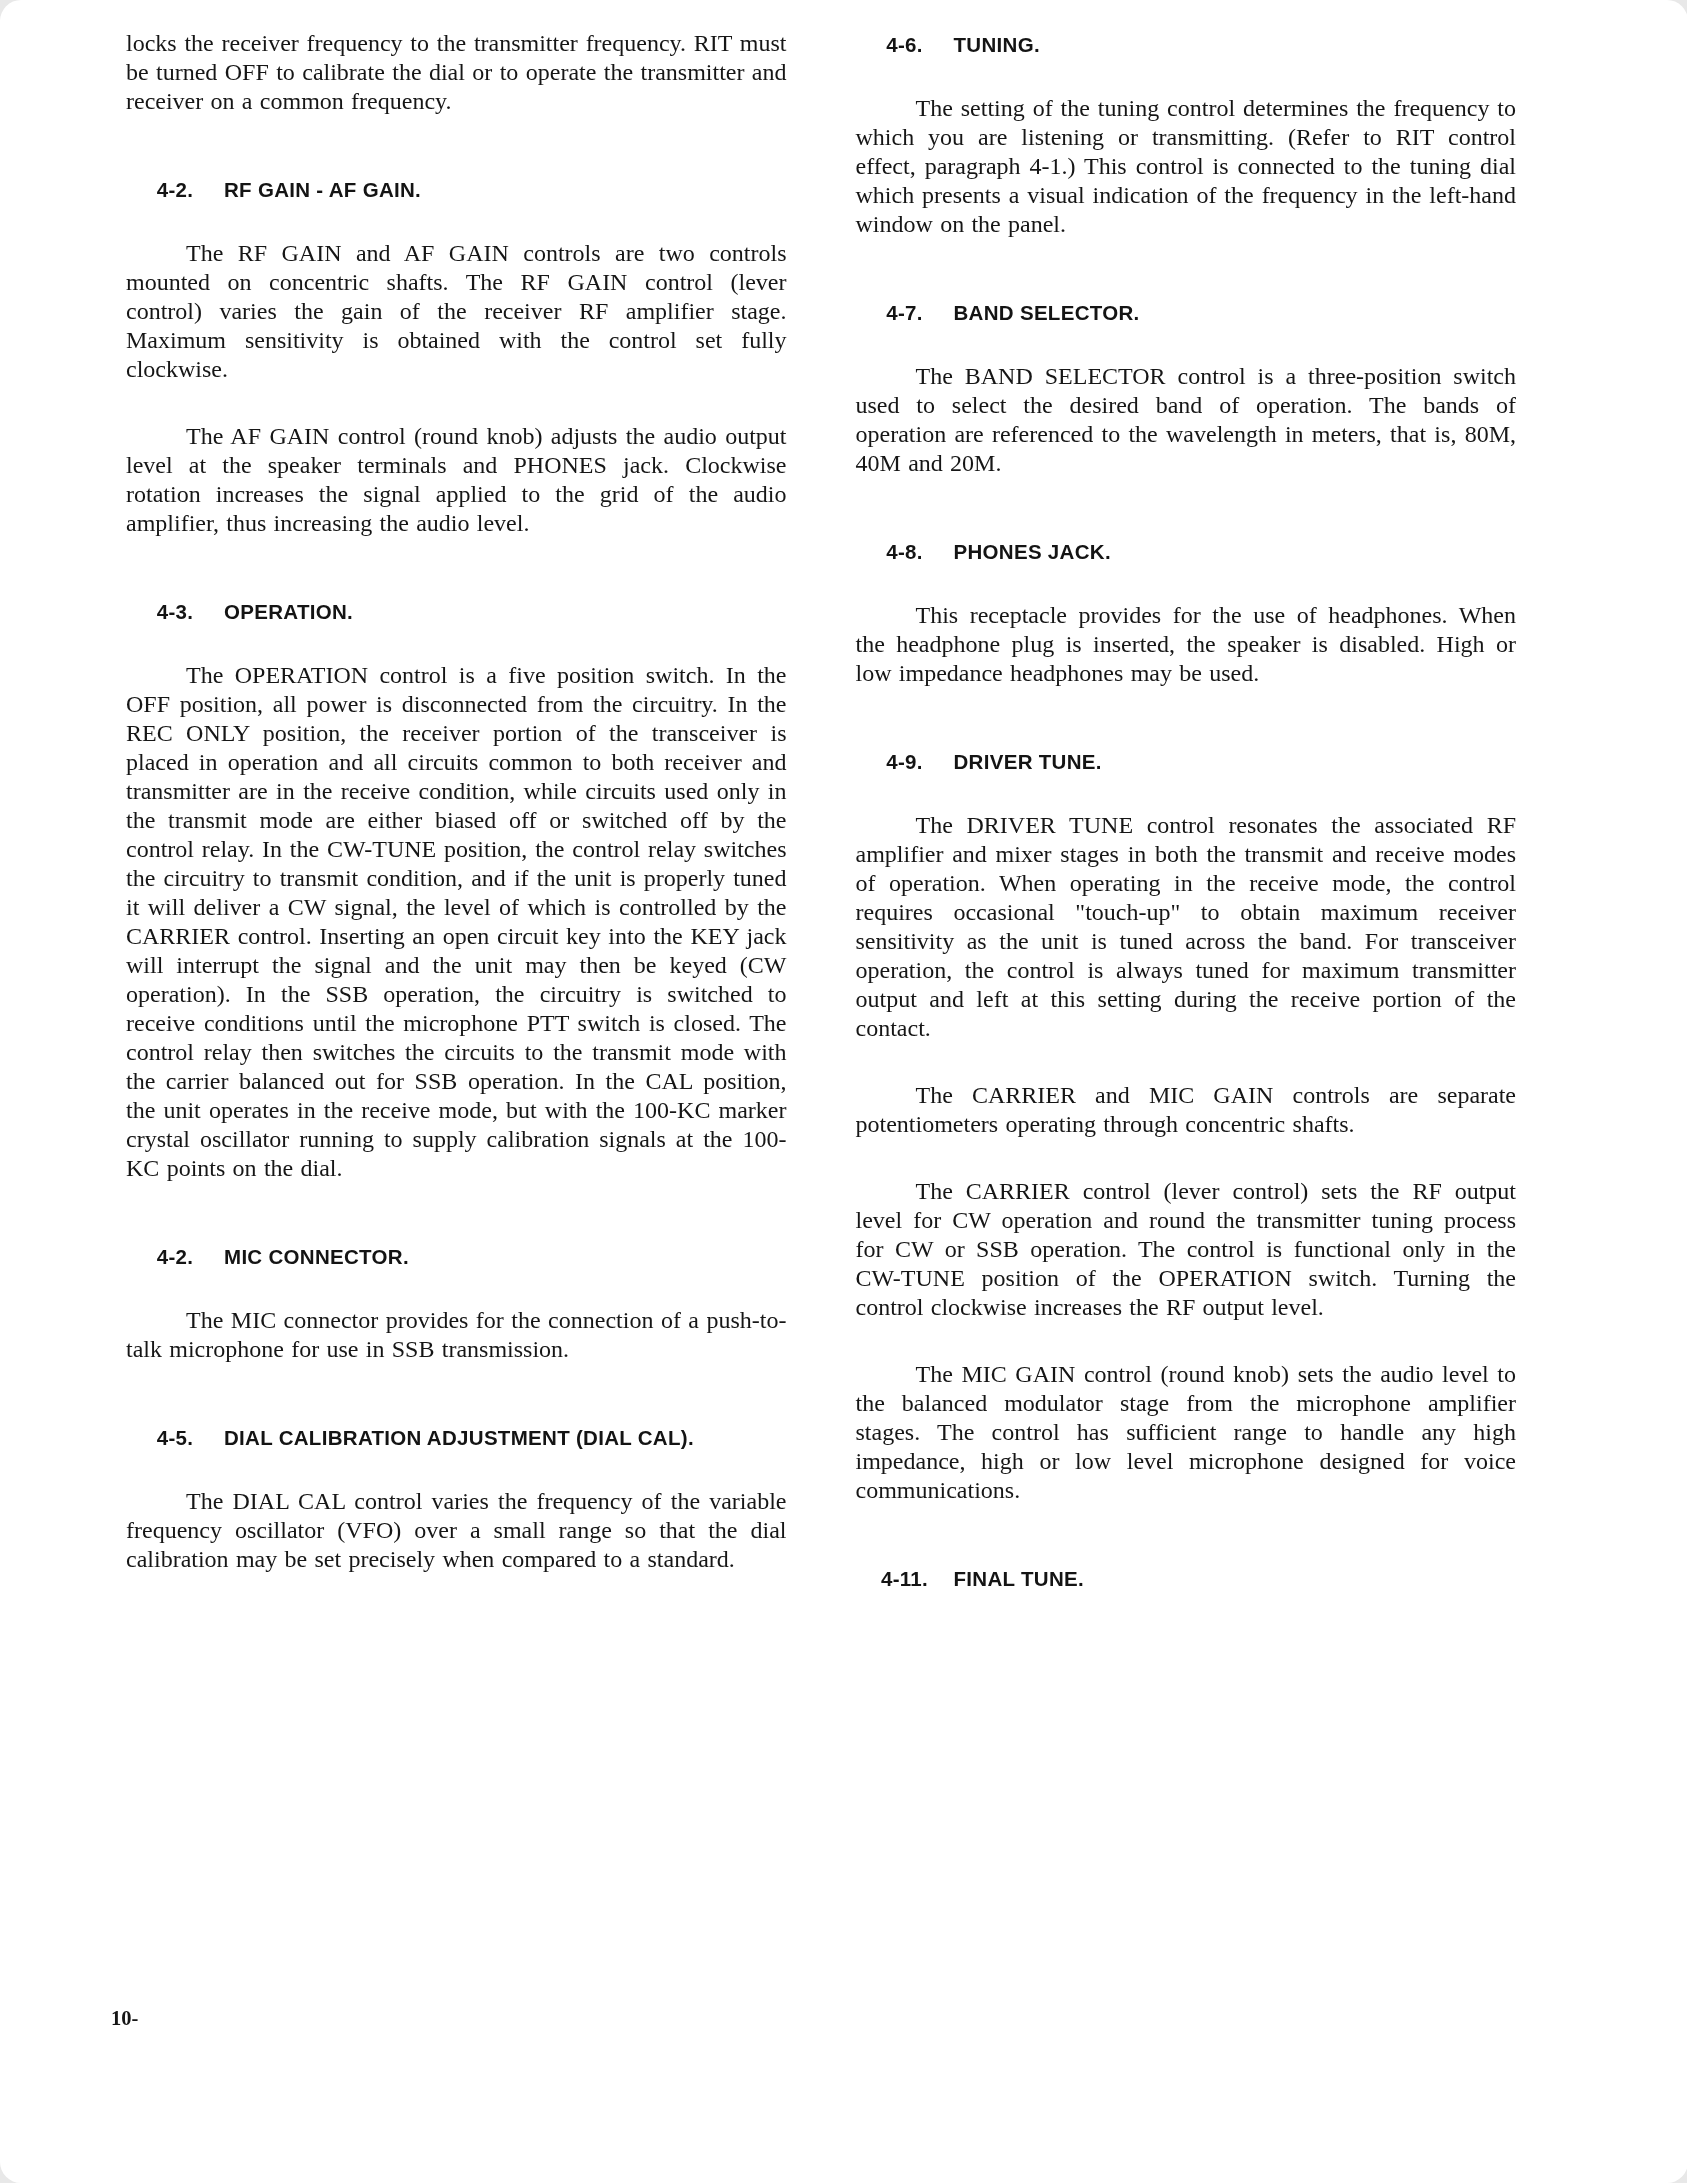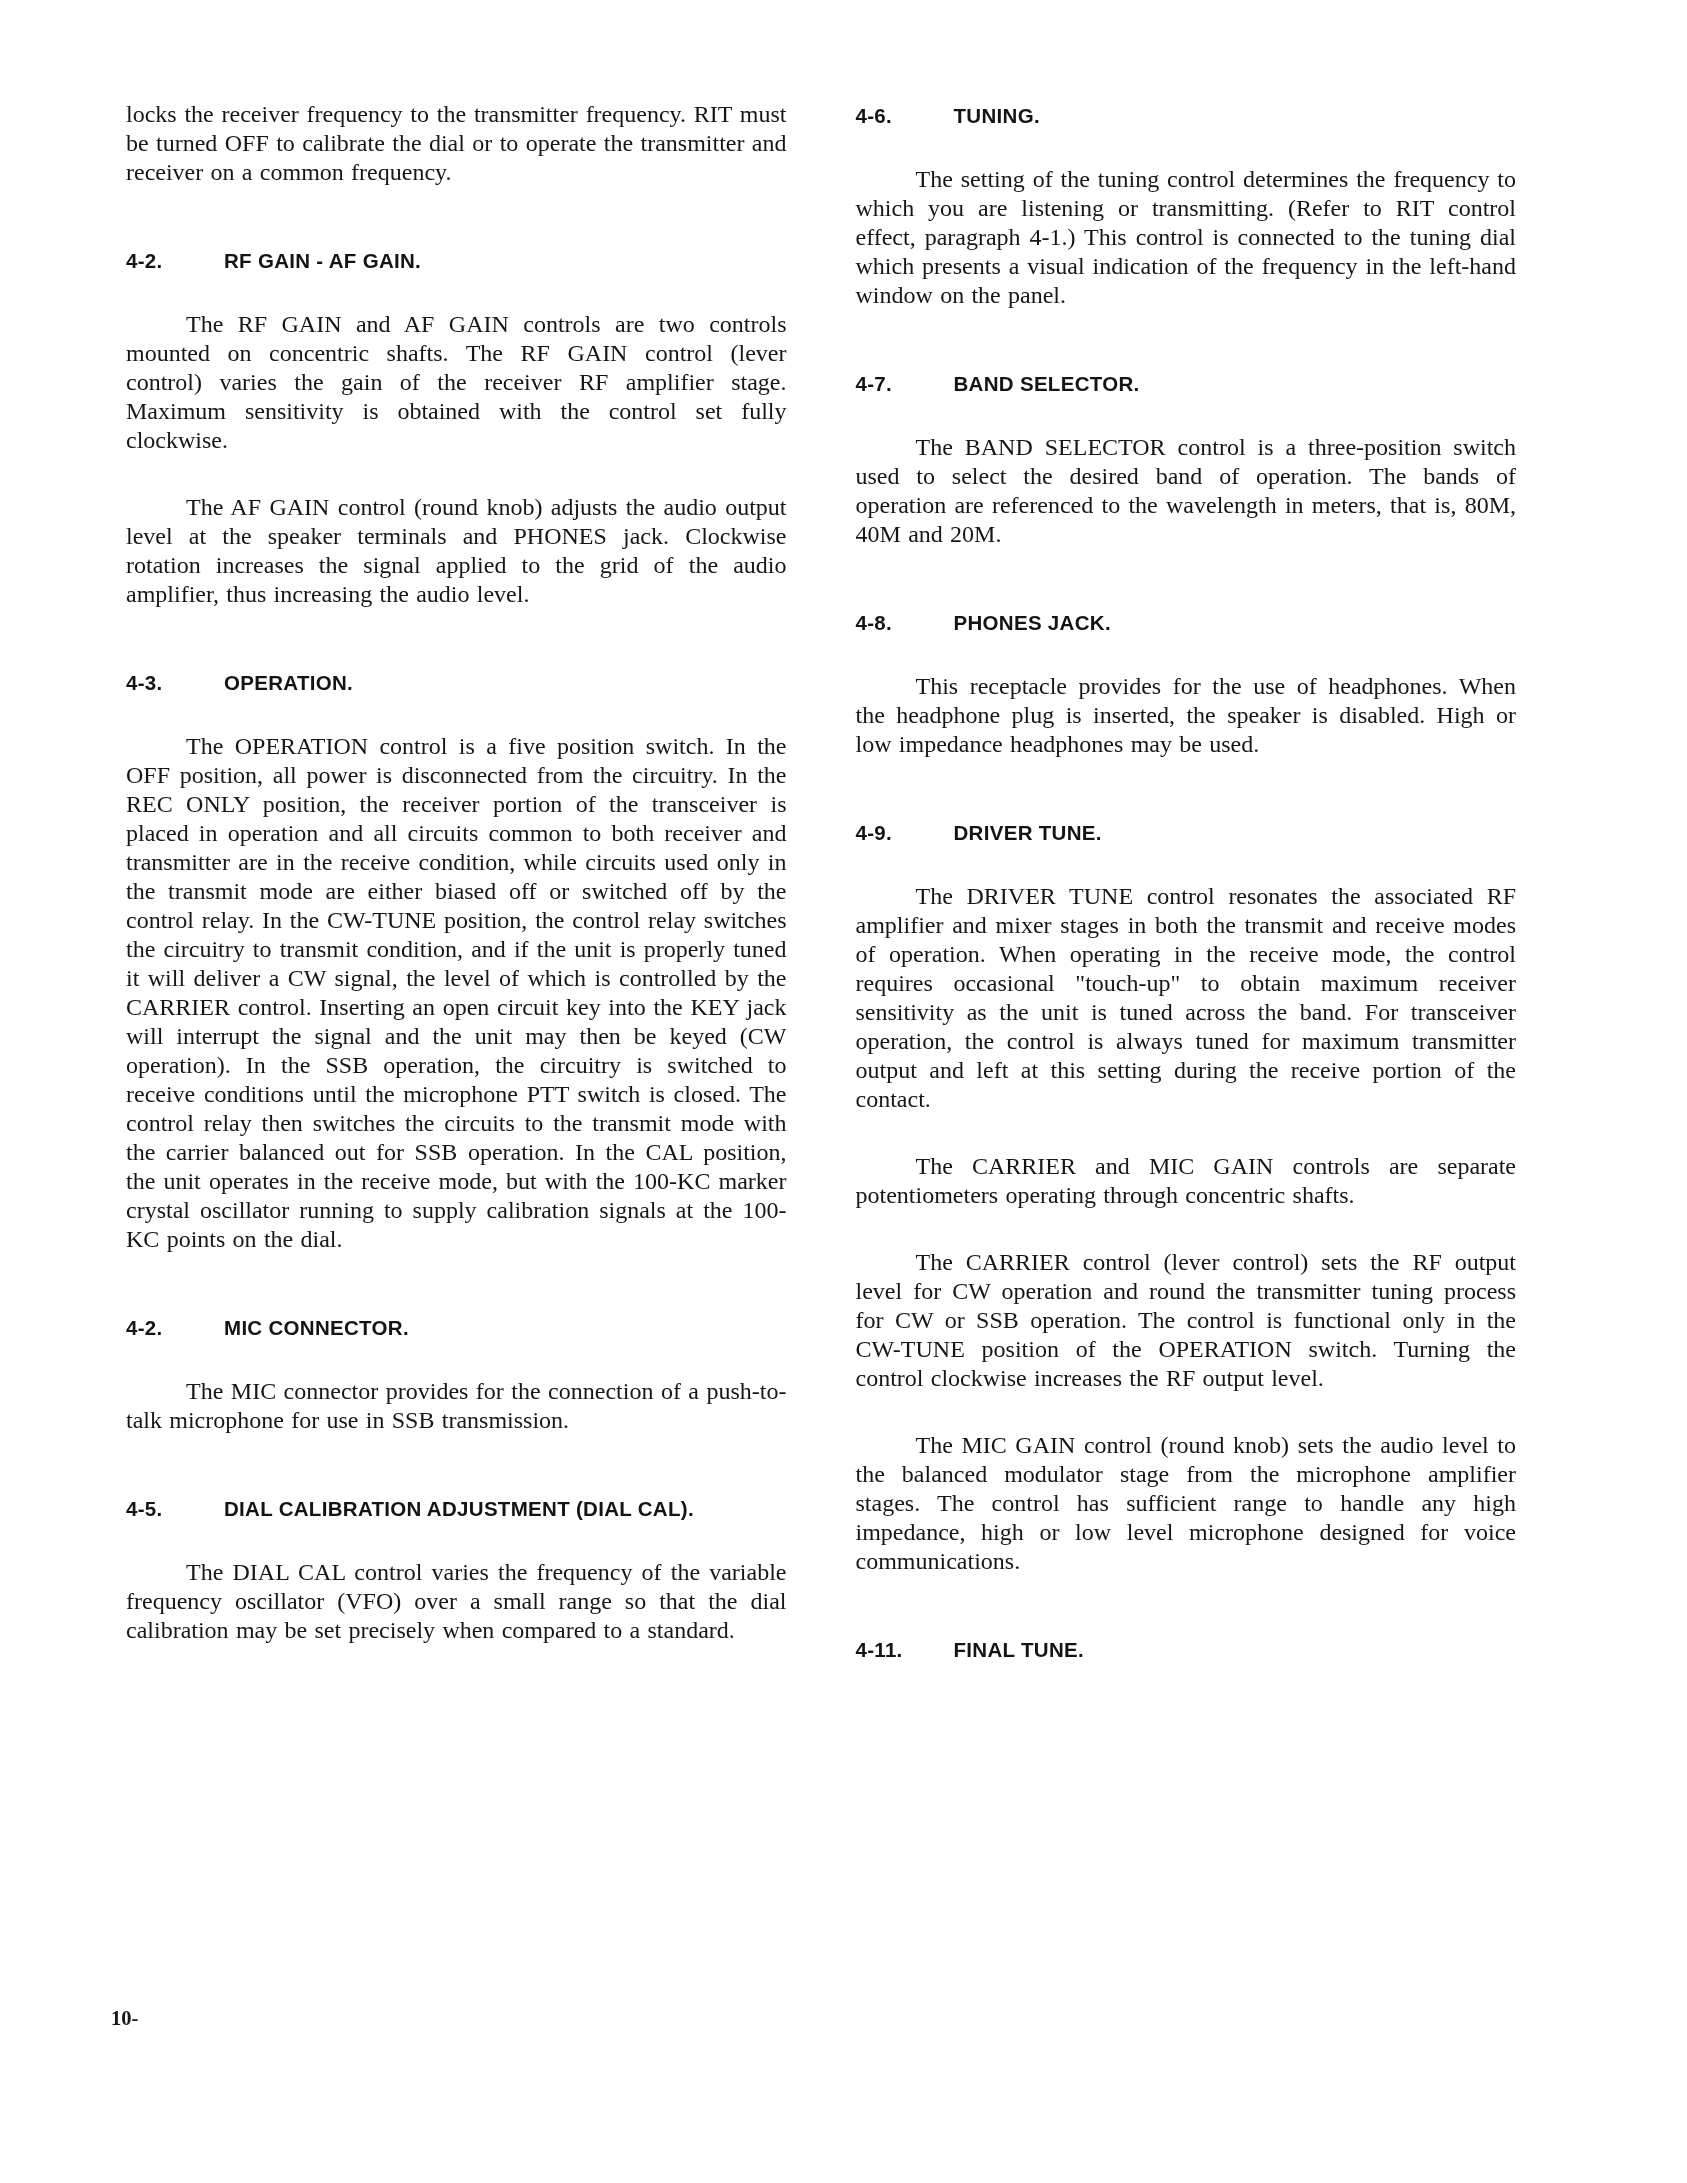--- a/index.html
+++ b/index.html
@@ -6,26 +6,27 @@
     margin: 0;
     padding: 0;
     background: #e8e8e8;
   }
   .page {
     position: relative;
     width: 1688px;
     height: 2183px;
     background: #ffffff;
     box-sizing: border-box;
-    padding: 100px 172px 0 126px;
+    padding: 29px 172px 0 126px;
     font-family: "Liberation Serif", serif;
     font-size: 24px;
     line-height: 29px;
     color: #161616;
     overflow: hidden;
+    border-radius: 21px;
   }
   .columns {
     display: flex;
     gap: 69px;
     align-items: flex-start;
   }
   .column {
     flex: 1 1 0;
     min-width: 0;
   }
@@ -47,20 +48,21 @@
     font-family: "Liberation Sans", sans-serif;
     font-weight: bold;
     font-size: 20.5px;
     line-height: 25px;
     letter-spacing: 0.3px;
     color: #141414;
   }
   .section-heading .num {
     width: 98px;
     flex-shrink: 0;
+    text-align: center;
   }
   .column > .doc-section:first-child > .section-heading {
     margin-top: 2.6px;
   }
   .page-number {
     position: absolute;
     left: 111px;
     top: 2004px;
     font-family: "Liberation Serif", serif;
     font-weight: bold;

